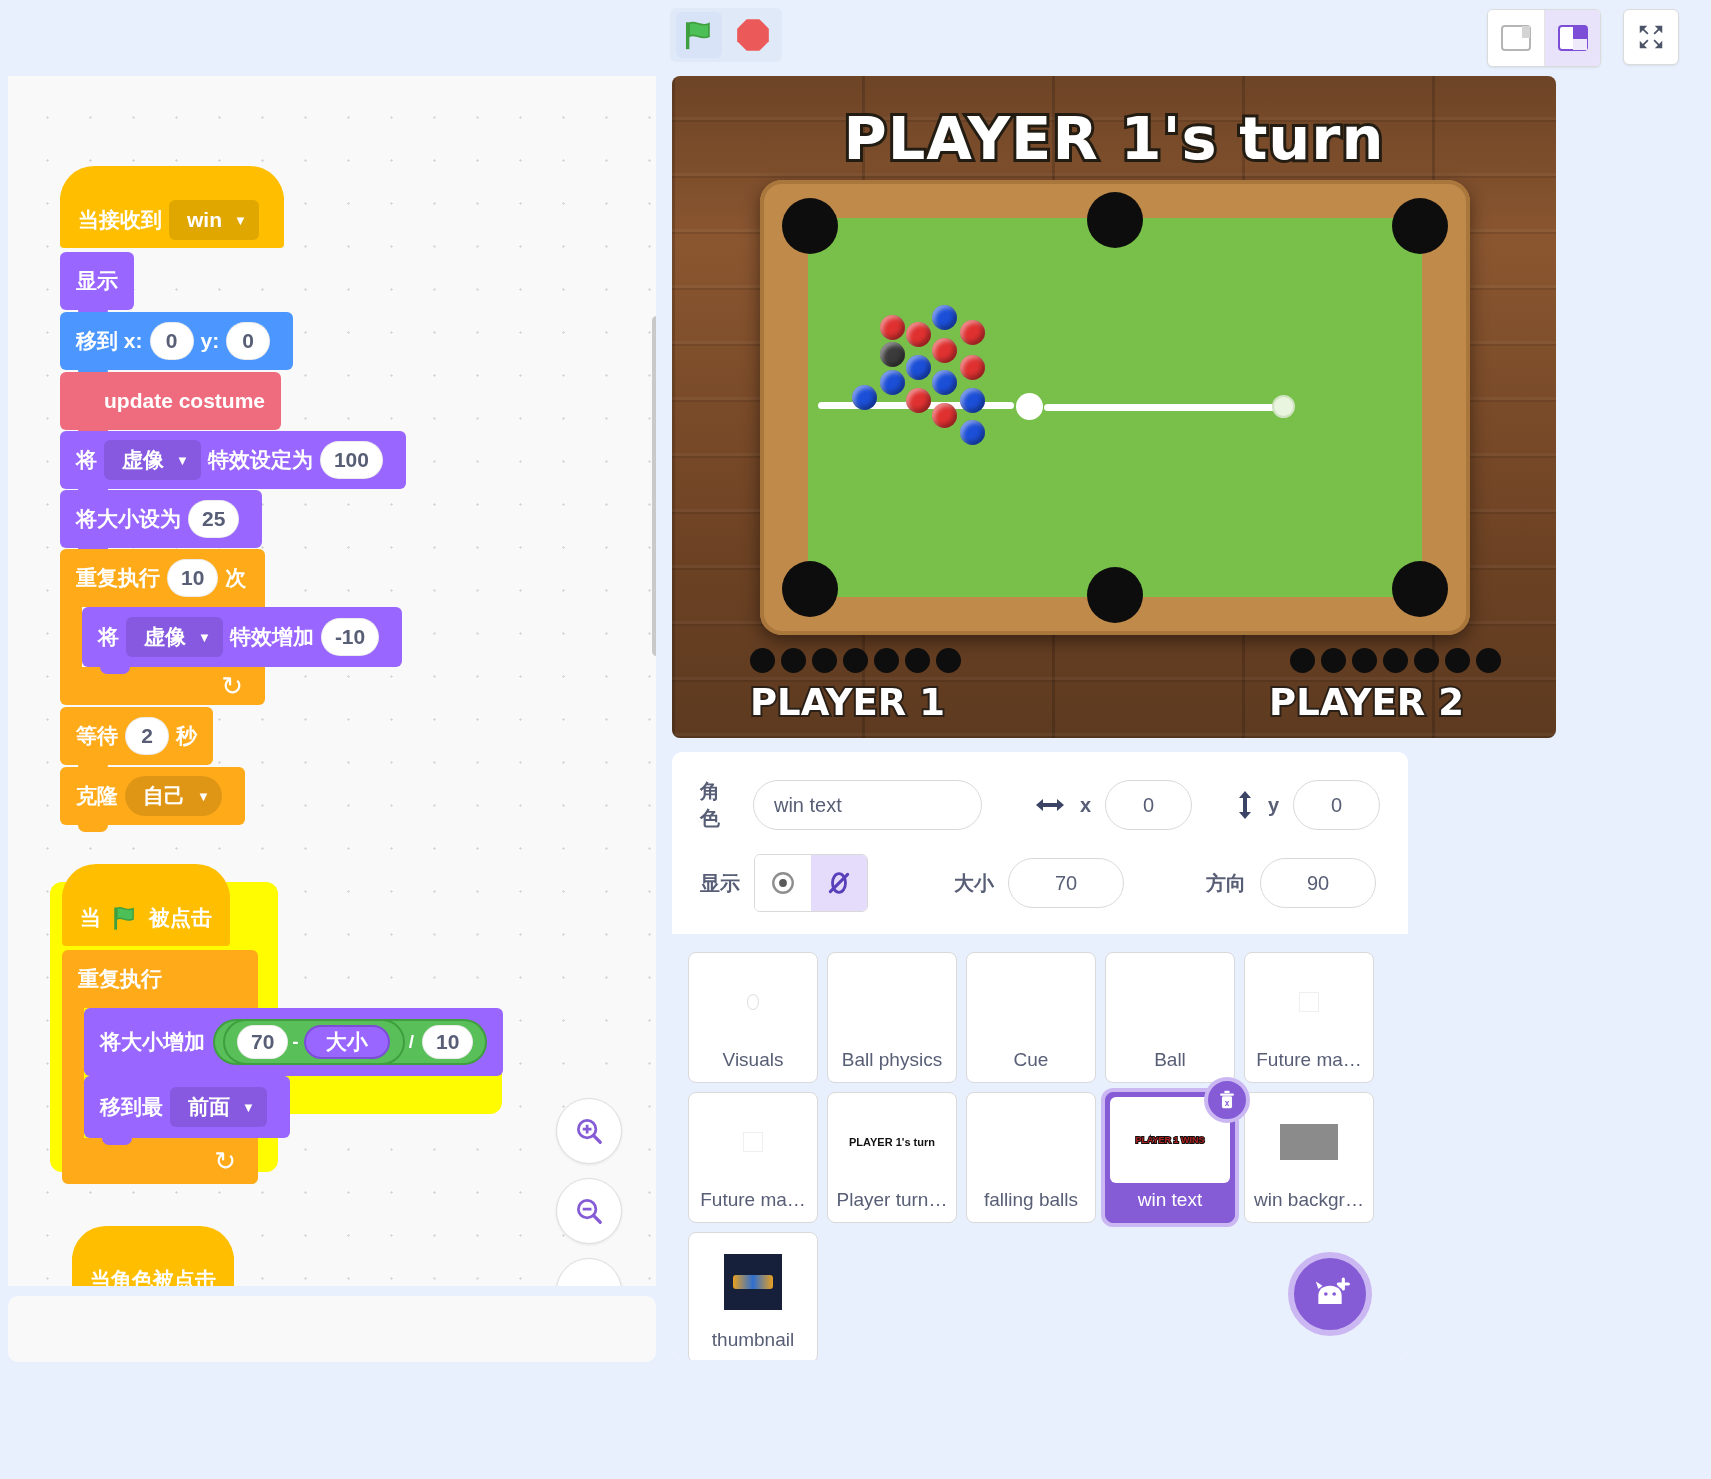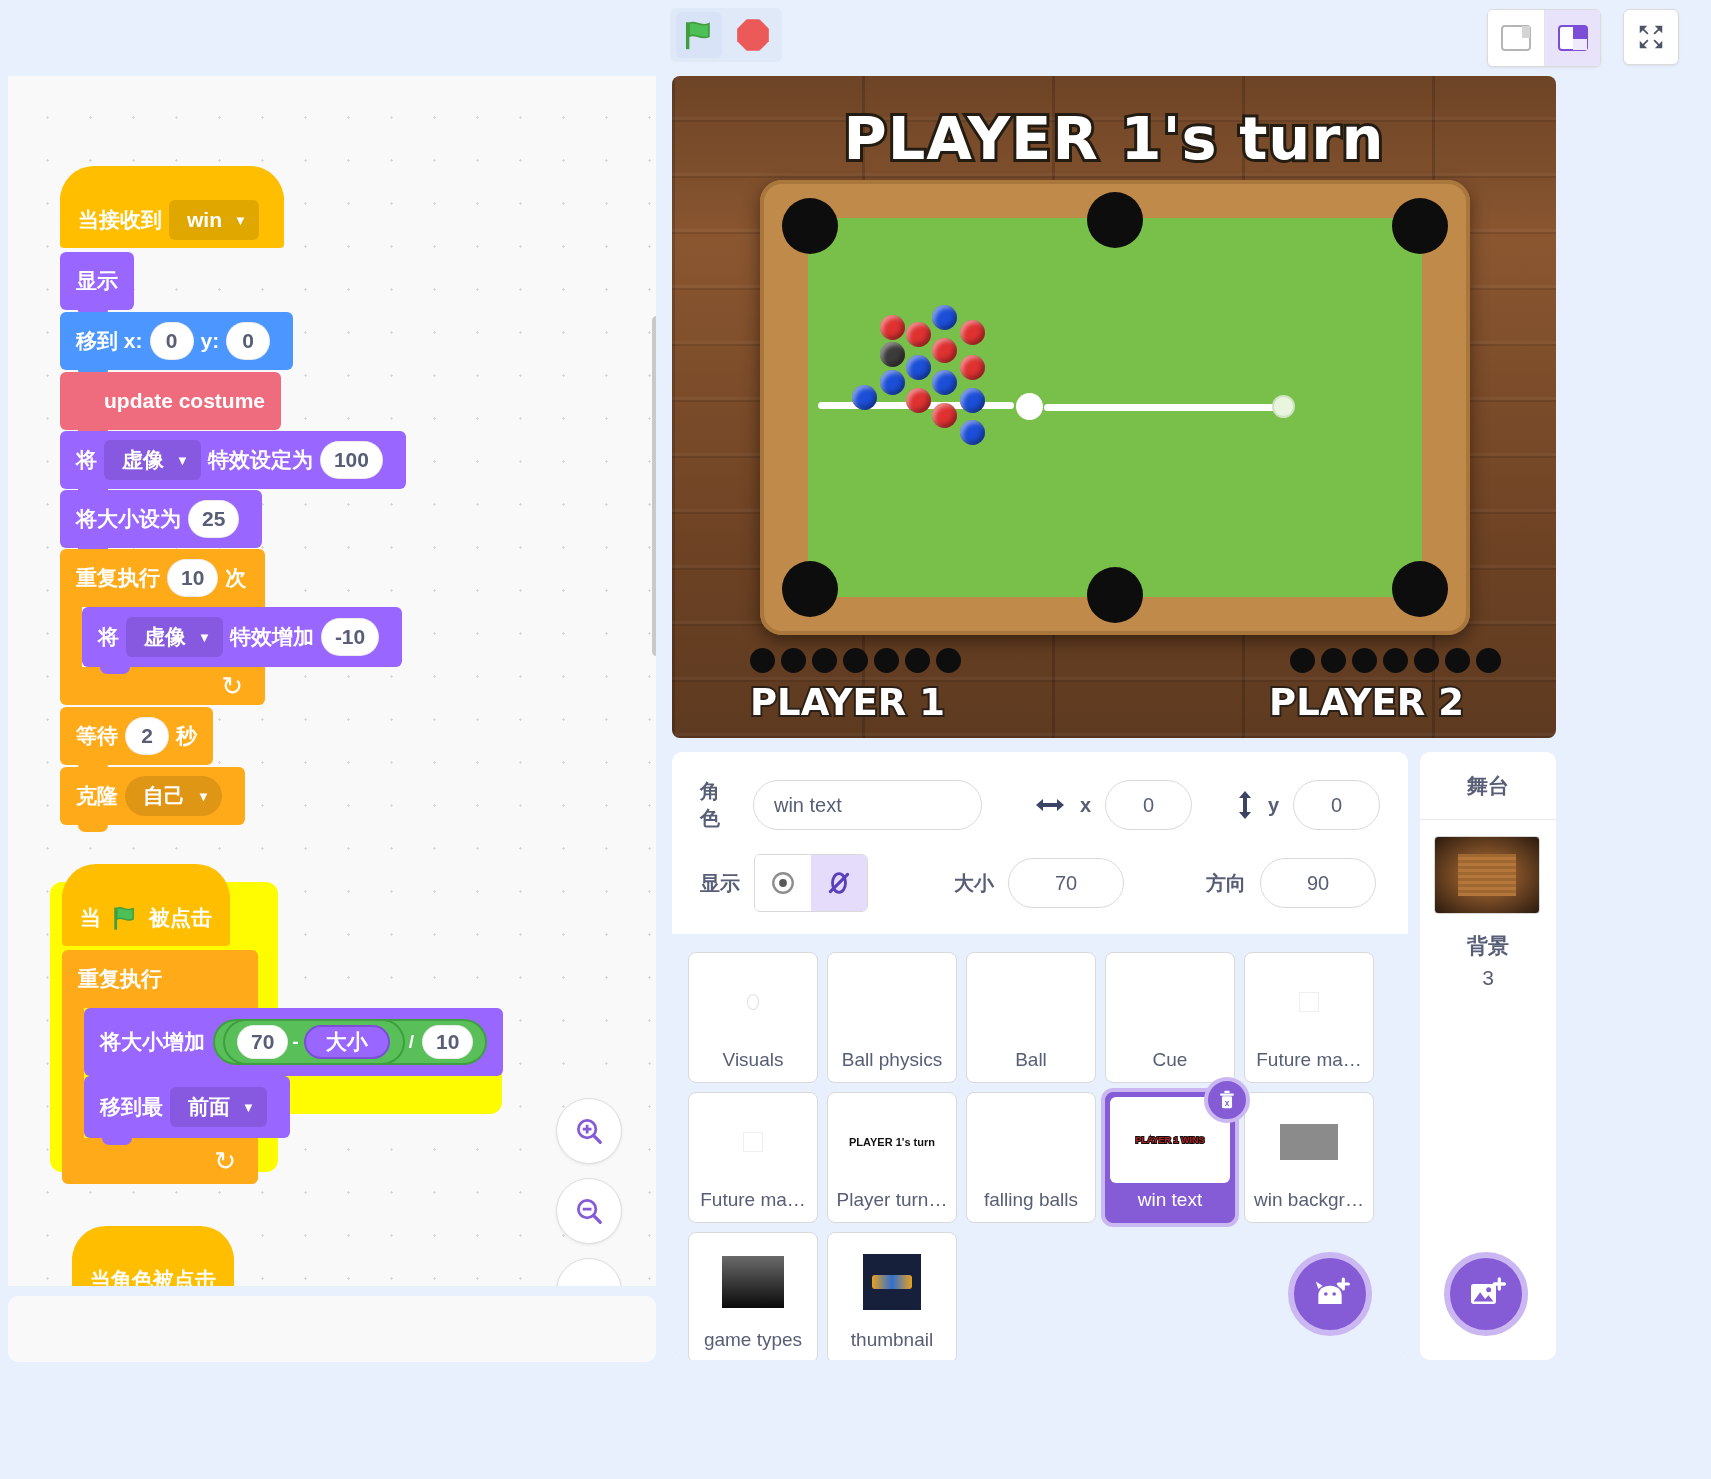--- a/index.html
+++ b/index.html
@@ -545,25 +545,25 @@
             <div style="width:12px;height:16px;border-radius:50%;background:#fff;border:1px solid #e0e0e0;"></div>
           </div>
           <div class="tname">Visuals</div>
         </div>
         <div class="sprite-tile">
           <div class="thumb"></div>
           <div class="tname">Ball physics</div>
         </div>
         <div class="sprite-tile">
           <div class="thumb"></div>
+          <div class="tname">Cue</div>
+        </div>
+        <div class="sprite-tile">
+          <div class="thumb"></div>
           <div class="tname">Ball</div>
-        </div>
-        <div class="sprite-tile">
-          <div class="thumb"></div>
-          <div class="tname">Cue</div>
         </div>
         <div class="sprite-tile">
           <div class="thumb">
             <div style="width:20px;height:20px;background:#fff;border:1px solid #efefef;"></div>
           </div>
           <div class="tname">Future ma…</div>
         </div>
         <div class="sprite-tile">
           <div class="thumb">
             <div style="width:20px;height:20px;background:#fff;border:1px solid #efefef;"></div>
@@ -595,58 +595,33 @@
           </div>
         </div>
         <div class="sprite-tile">
           <div class="thumb">
             <div style="width:58px;height:36px;background:#8b8b8b;"></div>
           </div>
           <div class="tname">win backgr…</div>
         </div>
         <div class="sprite-tile">
           <div class="thumb">
-            <div style="width:62px;height:52px;background:linear-gradient(180deg,#6a6a6a,#0a0a0a);"></div>
-          </div>
-          <div class="tname">game types</div>
-        </div>
-        <div class="sprite-tile">
-          <div class="thumb">
             <div style="width:58px;height:56px;background:#17203a;display:flex;align-items:center;justify-content:center;">
               <div style="width:40px;height:14px;background:linear-gradient(90deg,#e8a020,#2f6fd0,#e8a020);border-radius:3px;"></div>
             </div>
           </div>
           <div class="tname">thumbnail</div>
         </div>
       </div>
 
     <div class="add-sprite-btn">
       <svg width="40" height="40" viewBox="0 0 24 24">
         <path d="M5 13 C5 9, 8 7, 12 7 C16 7, 19 9, 19 13 L19 18 L5 18 Z" fill="#fff"></path>
         <path d="M5 9 L3.5 4.5 L7.5 7 Z M19 9 L20.5 4.5 L16.5 7 Z" fill="#fff"></path>
         <circle cx="9.5" cy="12" r="1.1" fill="#855cd6"></circle>
         <circle cx="14.5" cy="12" r="1.1" fill="#855cd6"></circle>
         <path d="M20 3 L20 9 M17 6 L23 6" stroke="#fff" stroke-width="1.9" stroke-linecap="round"></path>
       </svg>
     </div>
   </div>
 
-  <div class="stage-panel">
-    <div class="stage-panel-head">舞台</div>
-    <div class="stage-thumb-box">
-      <div class="stage-thumb">
-        <div class="stage-thumb-inner"></div>
-      </div>
-    </div>
-    <div class="stage-meta">背景</div>
-    <div class="stage-count">3</div>
-
-    <div class="add-bg-btn">
-      <svg width="40" height="40" viewBox="0 0 24 24">
-        <rect x="3" y="6" width="15" height="12" rx="1.6" fill="#fff"></rect>
-        <path d="M4.5 16.5 L8.5 11 L11.5 15 L13.5 12.8 L16.5 16.5 Z" fill="#855cd6"></path>
-        <circle cx="13.6" cy="9.4" r="1.5" fill="#855cd6"></circle>
-        <path d="M20 3 L20 9 M17 6 L23 6" stroke="#fff" stroke-width="2" stroke-linecap="round"></path>
-      </svg>
-    </div>
-  </div>
 
 </div>
 
 </body></html>

